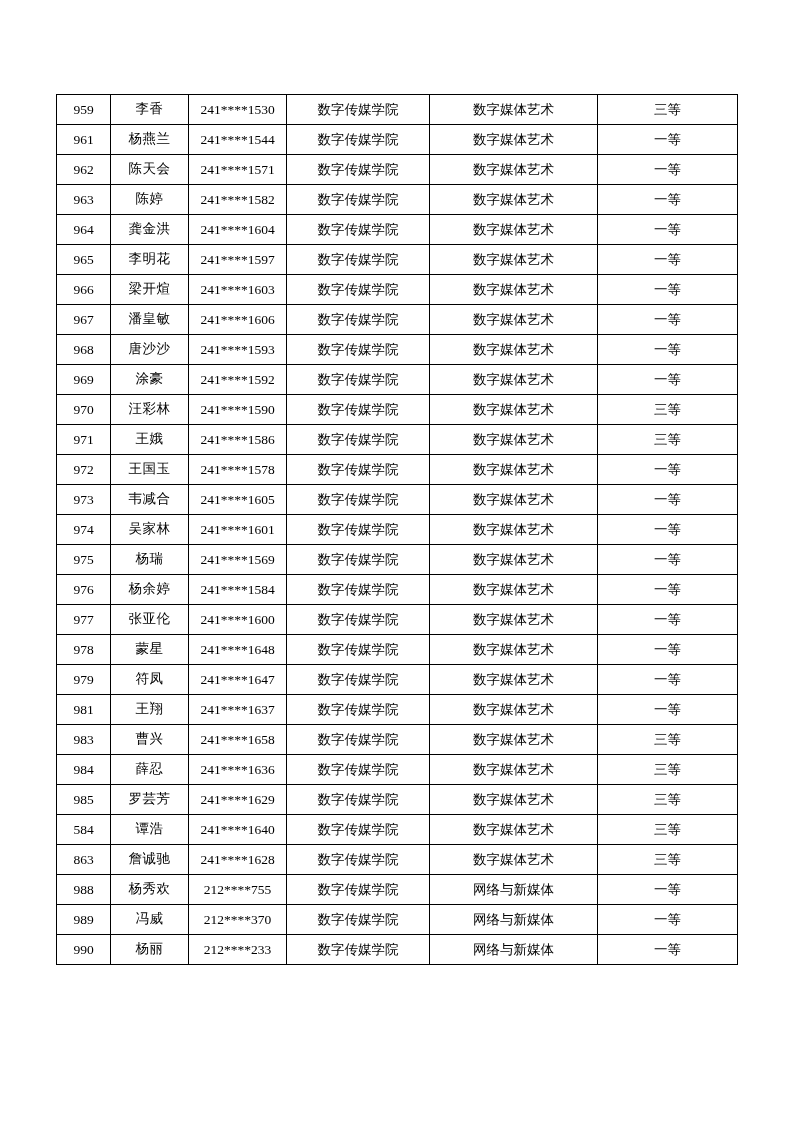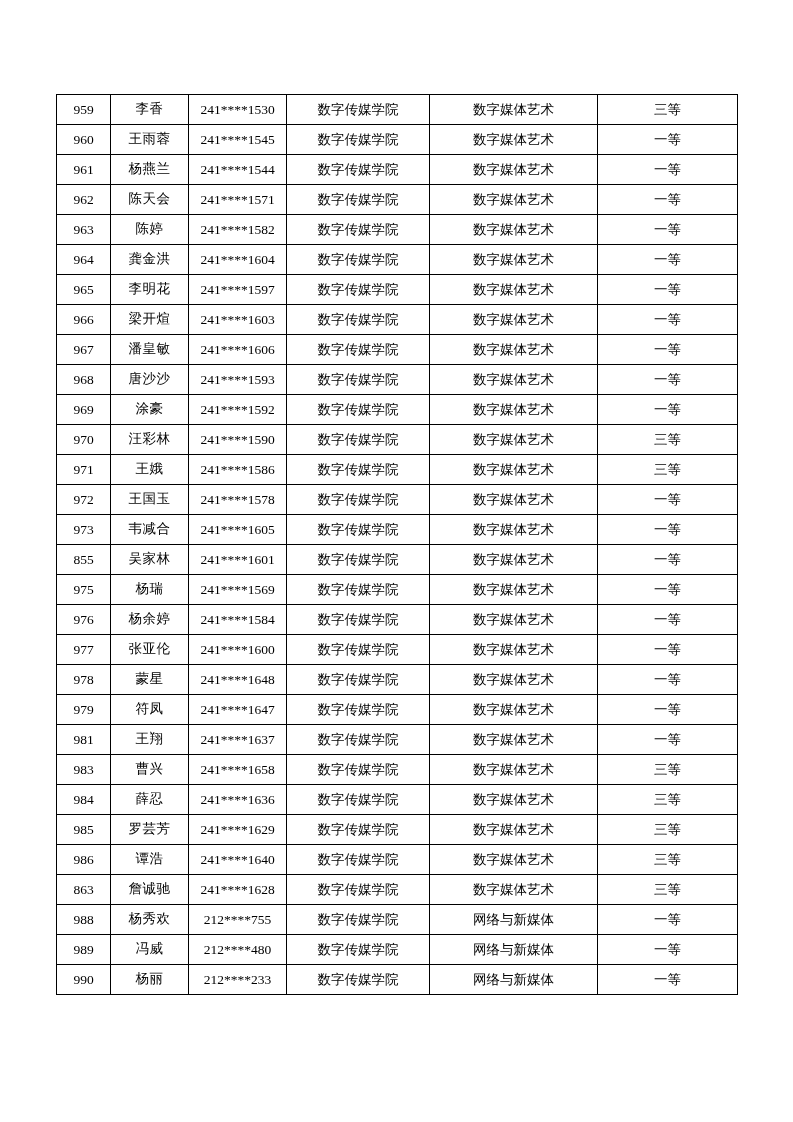--- a/index.html
+++ b/index.html
@@ -66,28 +66,20 @@
     <tbody>
         <tr>
           <td class="cell-no">959</td>
           <td class="cell-name">李香</td>
           <td class="cell-id">241****1530</td>
           <td class="cell-col">数字传媒学院</td>
           <td class="cell-major">数字媒体艺术</td>
           <td class="cell-award">三等</td>
         </tr>
         <tr>
-          <td class="cell-no">960</td>
-          <td class="cell-name">王雨蓉</td>
-          <td class="cell-id">241****1545</td>
-          <td class="cell-col">数字传媒学院</td>
-          <td class="cell-major">数字媒体艺术</td>
-          <td class="cell-award">一等</td>
-        </tr>
-        <tr>
           <td class="cell-no">961</td>
           <td class="cell-name">杨燕兰</td>
           <td class="cell-id">241****1544</td>
           <td class="cell-col">数字传媒学院</td>
           <td class="cell-major">数字媒体艺术</td>
           <td class="cell-award">一等</td>
         </tr>
         <tr>
           <td class="cell-no">962</td>
           <td class="cell-name">陈天会</td>
@@ -178,21 +170,21 @@
         </tr>
         <tr>
           <td class="cell-no">973</td>
           <td class="cell-name">韦减合</td>
           <td class="cell-id">241****1605</td>
           <td class="cell-col">数字传媒学院</td>
           <td class="cell-major">数字媒体艺术</td>
           <td class="cell-award">一等</td>
         </tr>
         <tr>
-          <td class="cell-no">855</td>
+          <td class="cell-no">974</td>
           <td class="cell-name">吴家林</td>
           <td class="cell-id">241****1601</td>
           <td class="cell-col">数字传媒学院</td>
           <td class="cell-major">数字媒体艺术</td>
           <td class="cell-award">一等</td>
         </tr>
         <tr>
           <td class="cell-no">975</td>
           <td class="cell-name">杨瑞</td>
           <td class="cell-id">241****1569</td>
@@ -258,21 +250,21 @@
         </tr>
         <tr>
           <td class="cell-no">985</td>
           <td class="cell-name">罗芸芳</td>
           <td class="cell-id">241****1629</td>
           <td class="cell-col">数字传媒学院</td>
           <td class="cell-major">数字媒体艺术</td>
           <td class="cell-award">三等</td>
         </tr>
         <tr>
-          <td class="cell-no">986</td>
+          <td class="cell-no">584</td>
           <td class="cell-name">谭浩</td>
           <td class="cell-id">241****1640</td>
           <td class="cell-col">数字传媒学院</td>
           <td class="cell-major">数字媒体艺术</td>
           <td class="cell-award">三等</td>
         </tr>
         <tr>
           <td class="cell-no">863</td>
           <td class="cell-name">詹诚驰</td>
           <td class="cell-id">241****1628</td>
@@ -284,21 +276,21 @@
           <td class="cell-no">988</td>
           <td class="cell-name">杨秀欢</td>
           <td class="cell-id">212****755</td>
           <td class="cell-col">数字传媒学院</td>
           <td class="cell-major">网络与新媒体</td>
           <td class="cell-award">一等</td>
         </tr>
         <tr>
           <td class="cell-no">989</td>
           <td class="cell-name">冯威</td>
-          <td class="cell-id">212****480</td>
+          <td class="cell-id">212****370</td>
           <td class="cell-col">数字传媒学院</td>
           <td class="cell-major">网络与新媒体</td>
           <td class="cell-award">一等</td>
         </tr>
         <tr>
           <td class="cell-no">990</td>
           <td class="cell-name">杨丽</td>
           <td class="cell-id">212****233</td>
           <td class="cell-col">数字传媒学院</td>
           <td class="cell-major">网络与新媒体</td>

